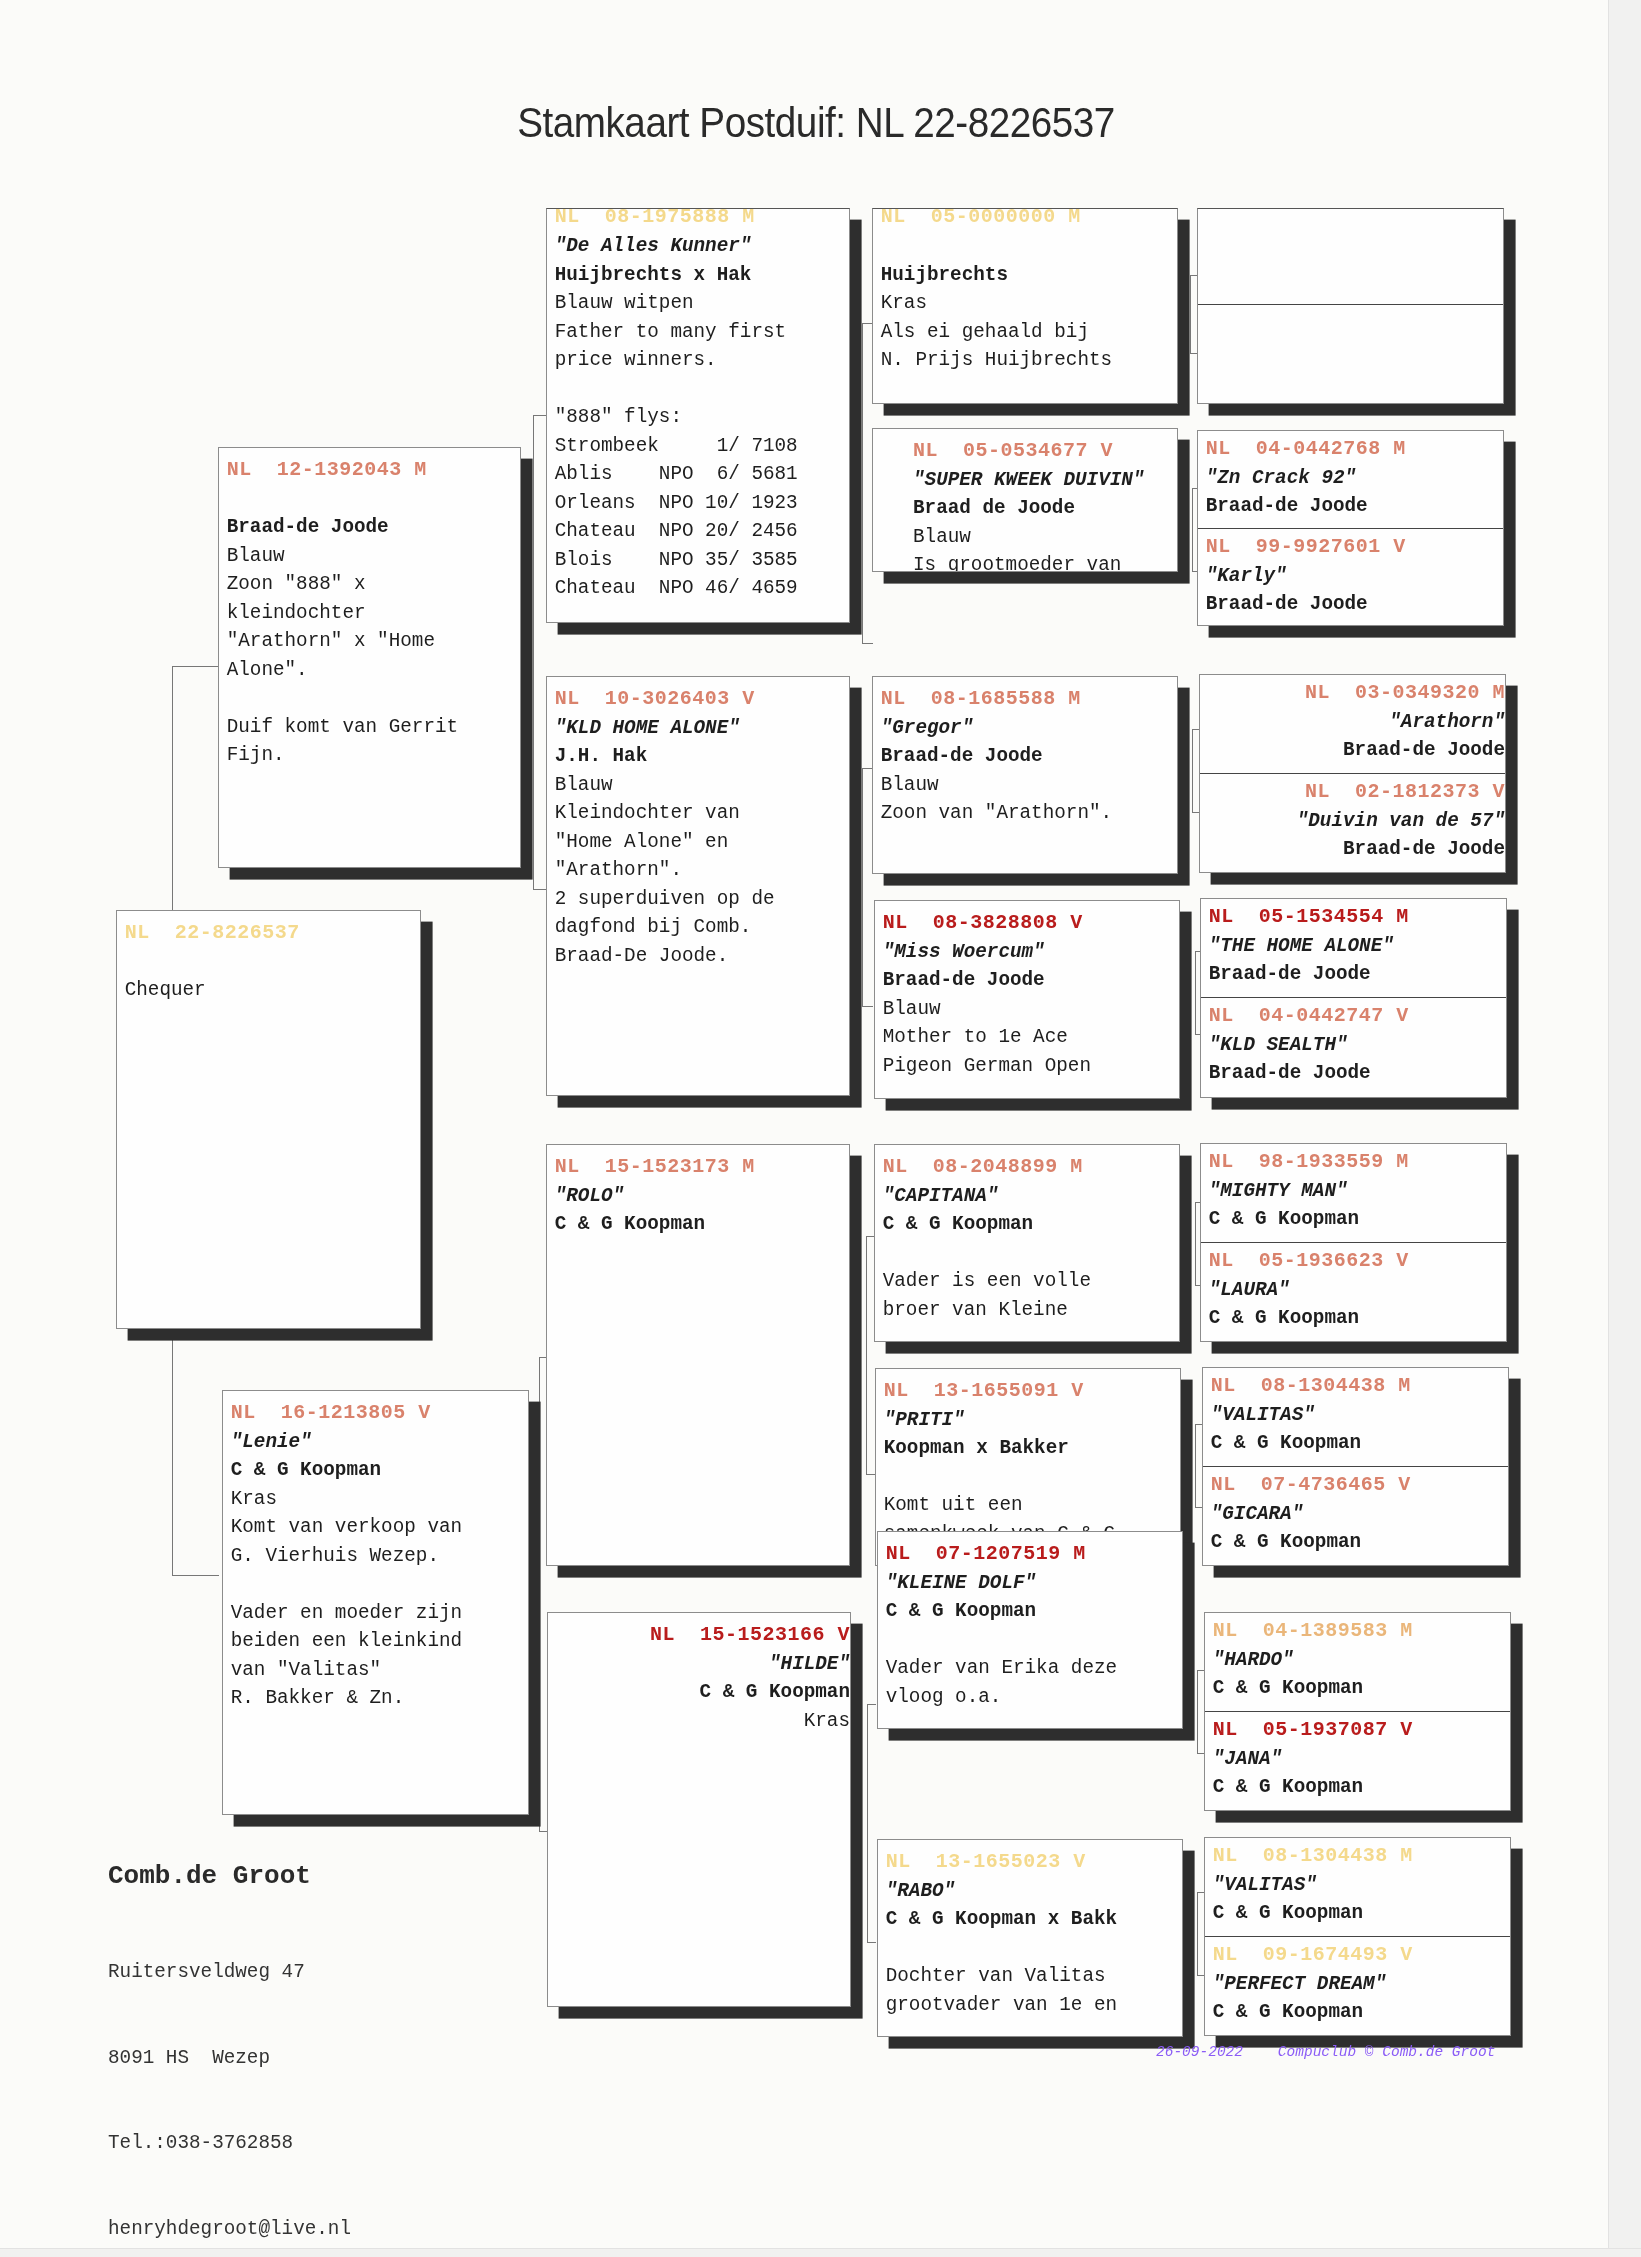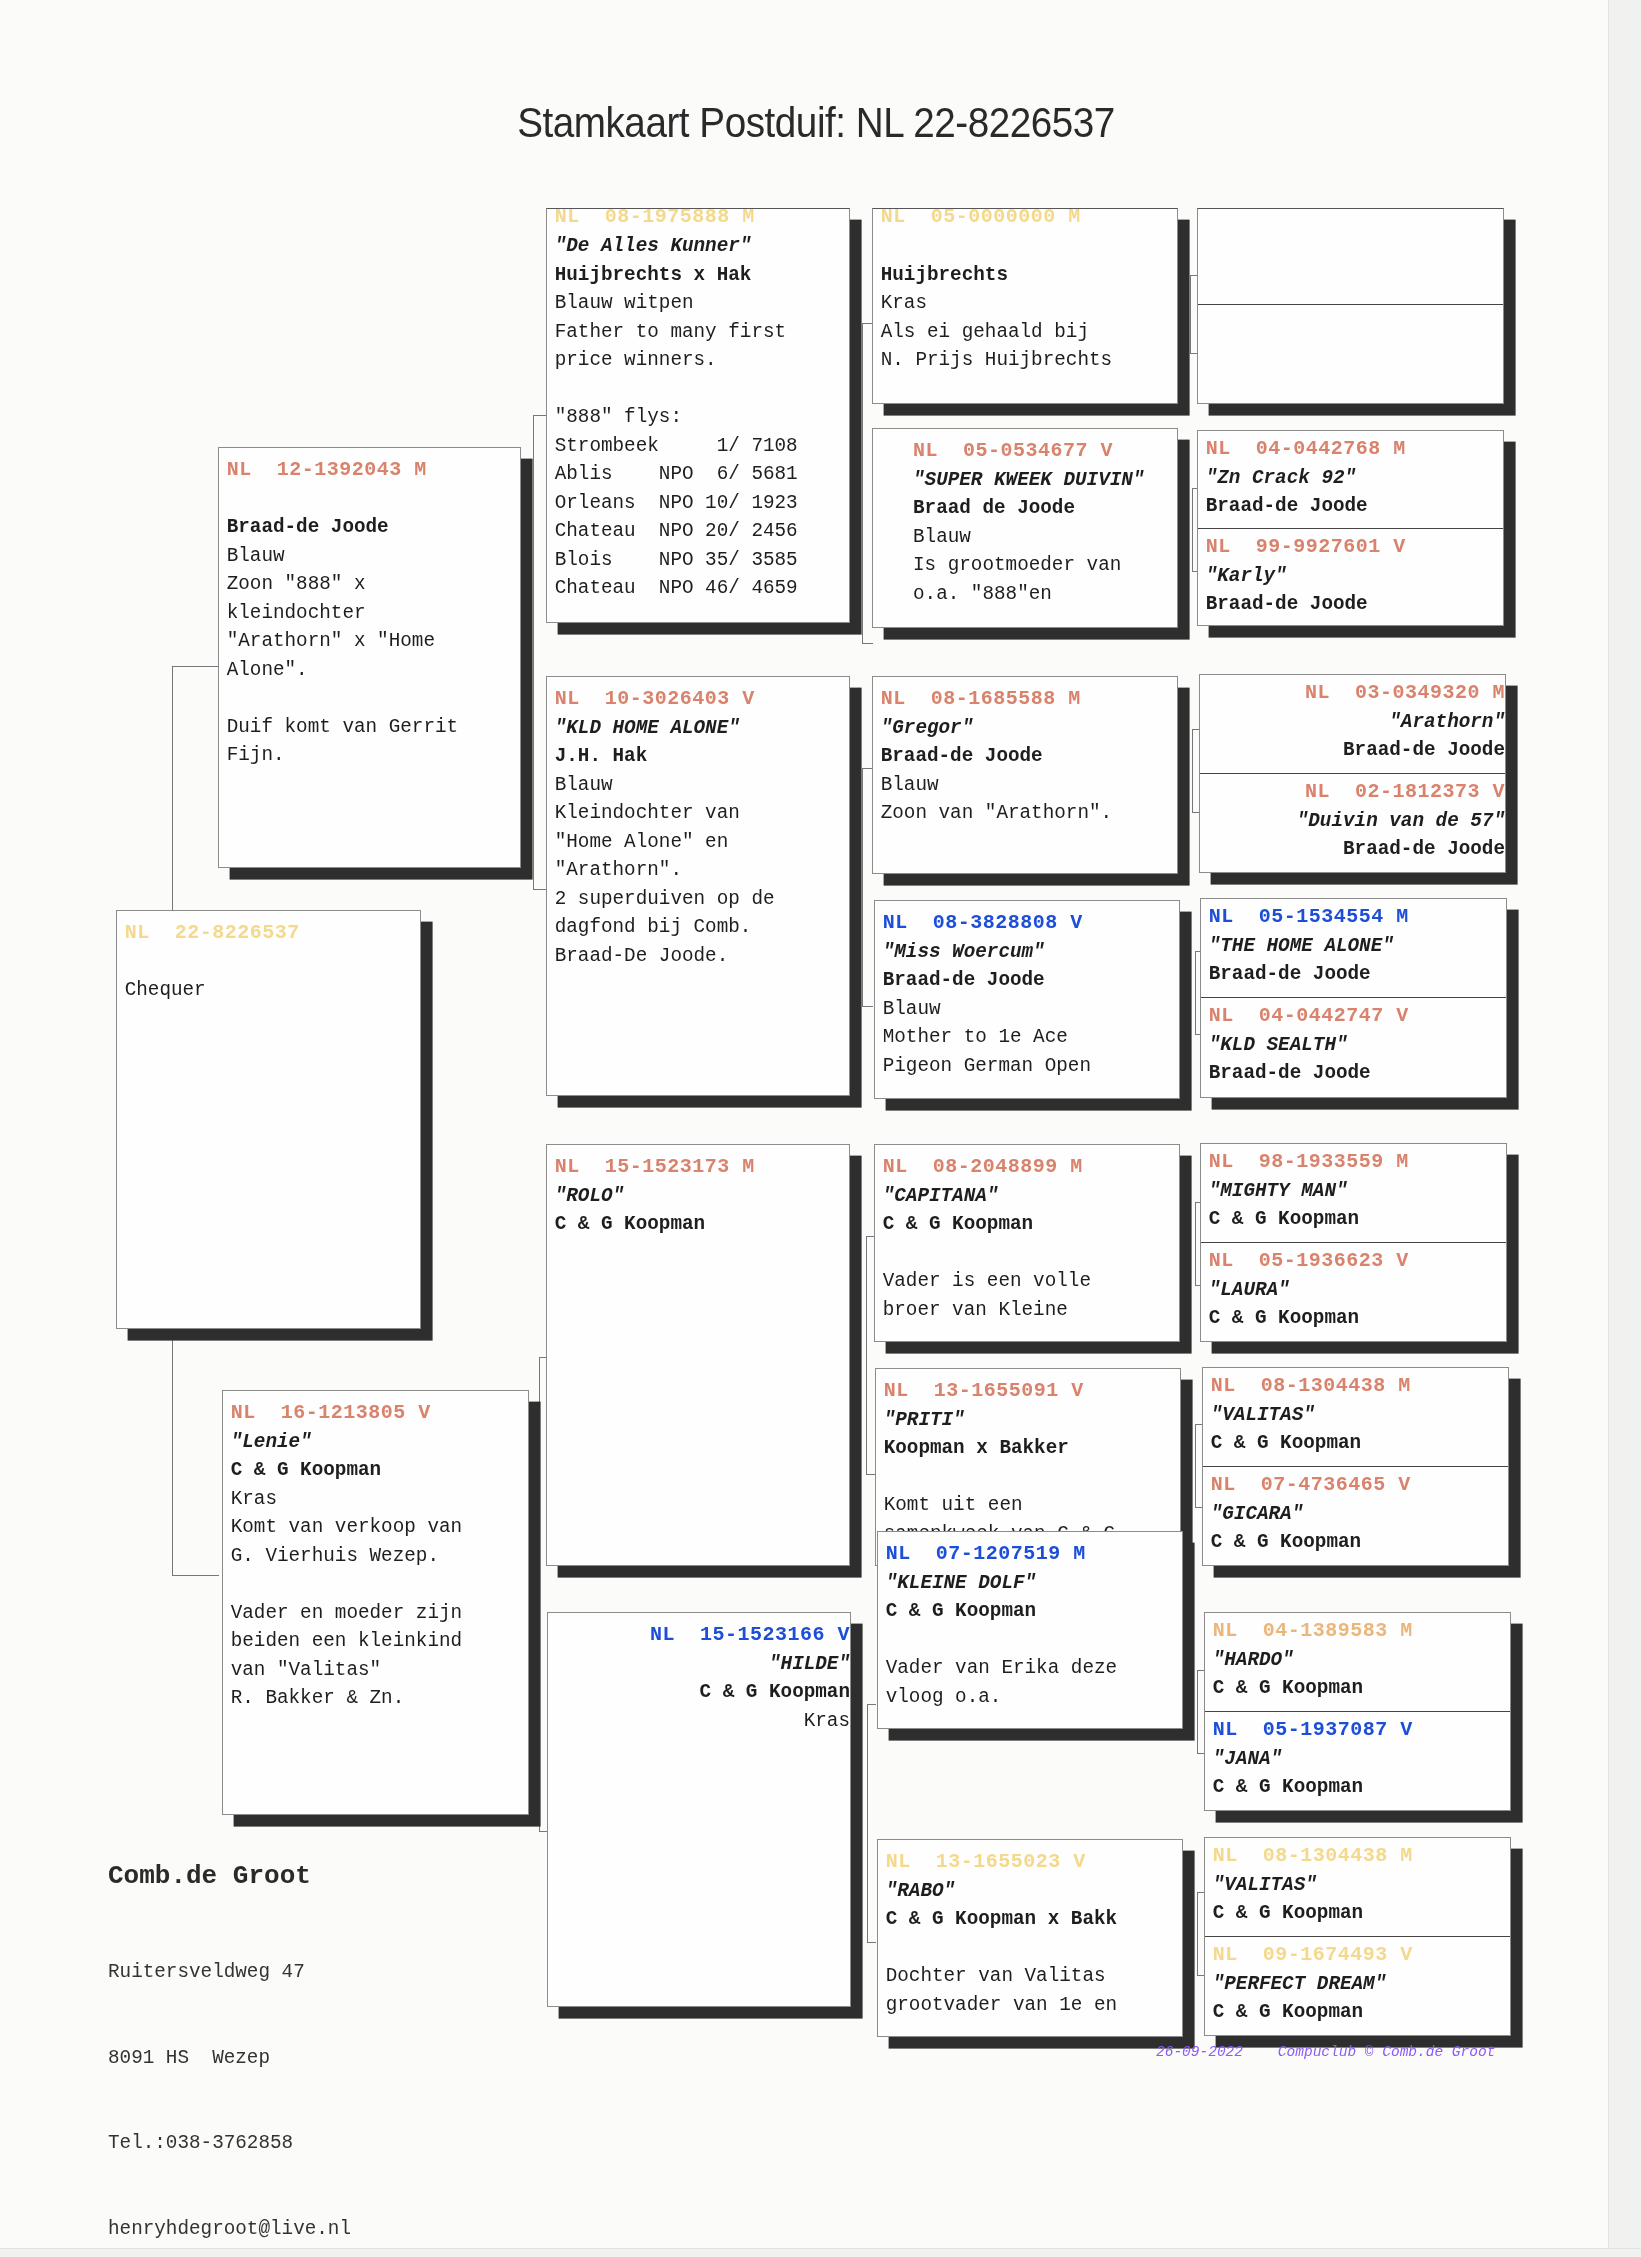--- a/index.html
+++ b/index.html
@@ -16,21 +16,21 @@
     font-family: "Liberation Sans", sans-serif; font-size: 42px; color: #2a2a2a;
     transform: scaleX(0.92); letter-spacing: -0.5px;
   }
   .card {
     position: absolute; background: #fefefe; border: 1px solid #8c8c8c;
     box-shadow: 11.6px 11.6px 0 #2e2e2e; box-sizing: border-box;
     padding: 7.7px 0 0 7.7px; font-size: 19.3px; line-height: 28.5px; overflow: hidden;
   }
   .ring { color: #d9826c; font-weight: bold; font-size: 20px; white-space: pre; letter-spacing: 0.5px; height: 29px; }
   .ring.faint { color: #f4d98c; }
-  .ring.mid { color: #1d4ed8; }
+  .ring.mid { color: #b91c1c; }
   .name { font-style: italic; font-weight: bold; white-space: pre; }
   .owner { font-weight: bold; white-space: pre; }
   .line { white-space: pre; }
   .spacer { height: 28.5px; }
   .half { position: absolute; left: 0; right: 0; padding: 3.9px 0 0 7.7px; box-sizing: border-box; }
   .half.bottom { border-top: 1px solid #444; font-family: Liberation Mono, monospace; }
   .conn { position: absolute; border: 1px solid #777; border-right: none; }
   .footer-name { position: absolute; left: 108px; top: 1861px; font-size: 26px; font-weight: bold; color: #2a2a2a; font-family: "Liberation Mono", monospace; }
   .addr { position: absolute; left: 108px; top: 1901px; font-size: 19.3px; line-height: 28.5px; color: #333; white-space: pre; }
   .stamp { position: absolute; left: 1123px; top: 2044px; font-size: 14.5px; font-style: italic; color: #8b5cf6; white-space: pre; margin-left: 33px; }
@@ -137,21 +137,21 @@
 </div>
 
 <div class="card" style="left:872px; top:208px; width:306px; height:196px; border-top-color:#555;">
   <div class="ring faint" style="margin-top:-13.5px;">NL  05-0000000 M</div>
   <div class="spacer"></div>
   <div class="owner">Huijbrechts</div>
   <div class="line">Kras</div>
   <div class="line">Als ei gehaald bij</div>
   <div class="line">N. Prijs Huijbrechts</div>
 </div>
-<div class="card" style="left:872px; top:428px; width:306px; height:200px;padding-left:40px;">
+<div class="card" style="left:872px; top:428px; width:306px; height:144px;padding-left:40px;">
   <div class="ring">NL  05-0534677 V</div>
   <div class="name">"SUPER KWEEK DUIVIN"</div>
   <div class="owner">Braad de Joode</div>
   <div class="line">Blauw</div>
   <div class="line">Is grootmoeder van</div>
   <div class="line">o.a. "888"en</div>
 </div>
 <div class="card" style="left:872px; top:676px; width:306px; height:198px;">
   <div class="ring">NL  08-1685588 M</div>
   <div class="name">"Gregor"</div>

